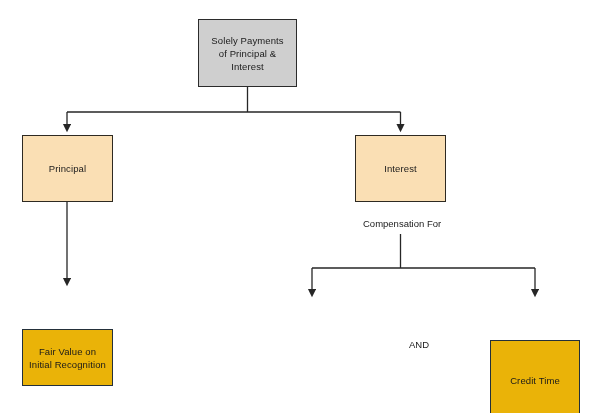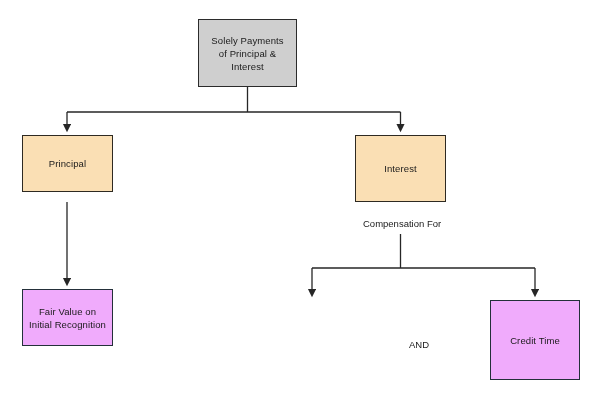--- a/index.html
+++ b/index.html
@@ -29,21 +29,21 @@
     letter-spacing: 0.1px;
     z-index: 3;
   }
   .node .node-label {
     display: block;
     white-space: pre-line;
     padding: 0 4px;
   }
   .node-gray   { background: #cfcfcf; border-color: #2b2b2b; }
   .node-orange { background: #fadfb4; border-color: #2e2a22; }
-  .node-blue   { background: #f0abfc; border-color: #24303a; }
+  .node-blue   { background: #eab308; border-color: #24303a; margin-top: 40px; }
 
   .edge-label {
     position: absolute;
     color: #1a1a1a;
     font-size: 9.5px;
     line-height: 12px;
     white-space: nowrap;
     z-index: 4;
     margin-top: 9px;
   }
@@ -87,21 +87,21 @@
       <path d="M535,268 L535,293" stroke="#262626" stroke-width="1.3" fill="none" marker-end="url(#arrowhead)"></path>
     </g>
   </svg>
 
   <div class="node node-gray" style="left:198px; top:19px; width:99px; height:68px;">
     <span class="node-label">Solely Payments
 of Principal &amp;
 Interest</span>
   </div>
 
-  <div class="node node-orange" style="left:22px; top:135px; width:91px; height:57px;">
+  <div class="node node-orange" style="left:22px; top:135px; width:91px; height:67px;">
     <span class="node-label">Principal</span>
   </div>
 
   <div class="node node-orange" style="left:355px; top:135px; width:91px; height:67px;">
     <span class="node-label">Interest</span>
   </div>
 
   <div class="node node-blue" style="left:22px; top:289px; width:91px; height:57px;">
     <span class="node-label">Fair Value on
 Initial Recognition</span>

